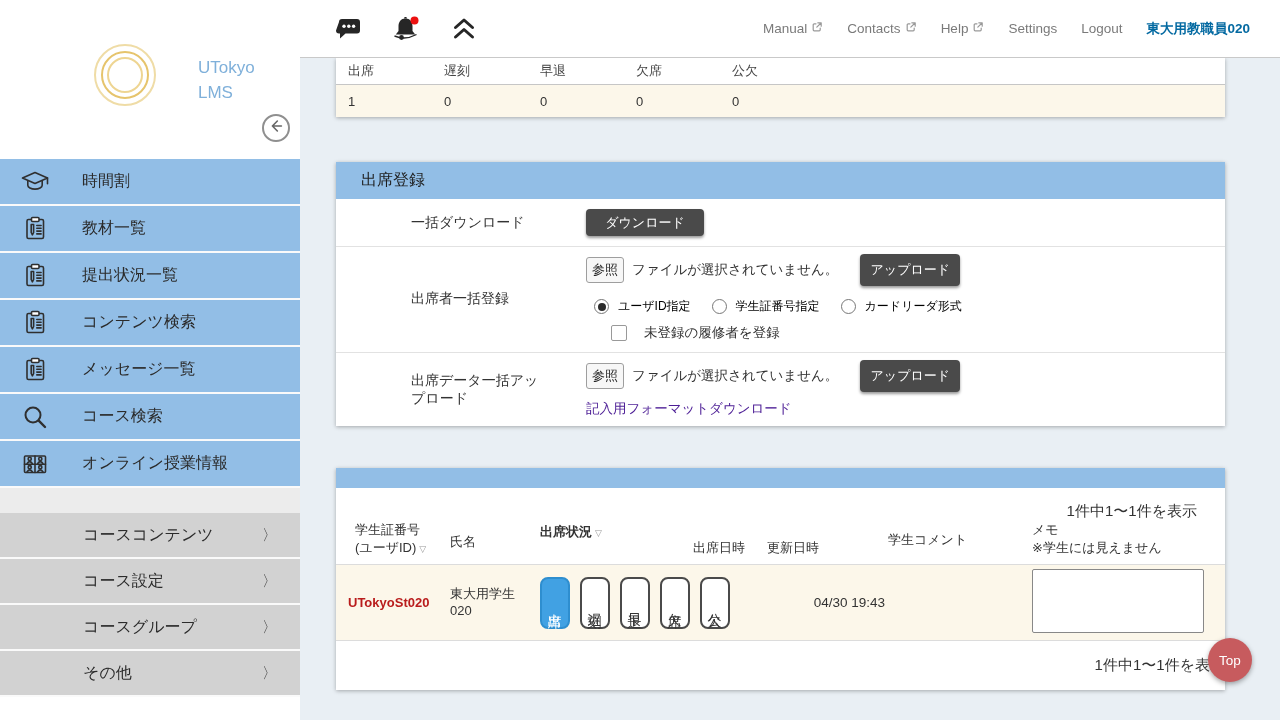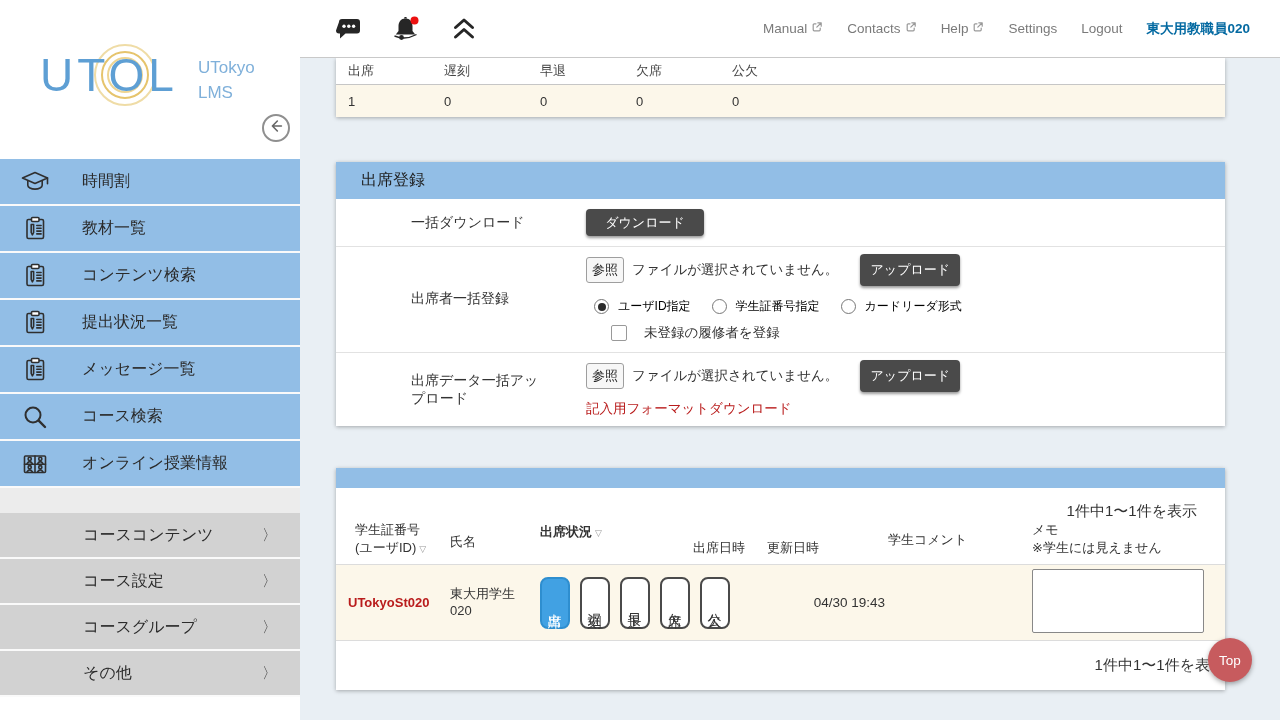--- a/index.html
+++ b/index.html
@@ -74,21 +74,21 @@
   .row-data { padding:7px 0 8px; }
   .radio-line { display:flex; align-items:center; gap:9px; margin:12px 0 0 8px; }
   .radio { width:15px; height:15px; border:1.5px solid #777; border-radius:50%;
     display:inline-flex; align-items:center; justify-content:center; background:#fff; cursor:pointer; }
   .radio.checked::after { content:""; width:8px; height:8px; border-radius:50%; background:#2B2B2B; }
   .radio-label { font-size:12px; color:#000000; margin-right:12px; }
   .check-line { display:flex; align-items:center; gap:17px; margin:9px 0 0 11px;padding-left:14px; }
   .checkbox { width:16px; height:16px; border:1.5px solid #999; border-radius:2px; background:#fff; cursor:pointer; }
   .check-label { font-size:13.5px; color:#333; }
   .fmt-link { display:inline-block; margin-top:8px; font-size:13.5px; font-weight:500;
-    color:#b91c1c; cursor:pointer; text-decoration:none; }
+    color:#4c1d95; cursor:pointer; text-decoration:none; }
 
   
   .stu-card { margin-top:42px; }
   .stu-bluebar { height:20px; background:#92BEE6; }
   .stu-pg-top { text-align:right; padding:14px 28px 0 0; font-size:15px; color:#333; }
   .stu-header { display:flex; align-items:flex-end; padding:0 0 8px; min-height:41px; }
   .stu-header .hc { font-size:13px; color:#333; line-height:1.35; }
   .hc1 { width:95px; padding-left:19px; }
   .hc2 { width:90px; padding-left:19px; margin-bottom:6px; }
   .hc3 { width:168px; padding-left:19px; margin-bottom:16px;font-weight:bold; }
@@ -118,21 +118,20 @@
   .fab-top { position:fixed; left:1208px; top:638px; width:44px; height:44px;
     border-radius:50%; background:#C75B5E; color:#fff; font-size:13.5px; border:none;
     font-family:inherit; cursor:pointer; box-shadow:0 2px 5px rgba(0,0,0,.35); z-index:10; }
 </style>
 </head>
 <body>
 
 <div class="sidebar">
   <div class="logo-area">
     <span class="rings"></span>
-    <div class="logo-text">UTOL</div>
     <div class="logo-sub">
       <div>UTokyo</div>
       <div>LMS</div>
     </div>
     <div class="collapse-btn">
       <span>
         <svg width="18" height="18" viewBox="0 0 20 20" fill="none" stroke="#666" stroke-width="1.8" stroke-linecap="round" stroke-linejoin="round">
             <path d="M11.5 4.5 L6 10 l5.5 5.5 M6 10 h10"></path>
           </svg>
       </span>
@@ -162,32 +161,32 @@
       </div>
       <div class="nav-item">
         <span class="nav-icon">
           <svg viewBox="0 0 30 30">
             <rect x="7" y="5.5" width="16.5" height="19" rx="1.5" fill="none" stroke="#2F2F2F" stroke-width="1.6" stroke-linecap="round" stroke-linejoin="round"></rect>
             <rect x="11.5" y="3.5" width="7.5" height="4" rx="1" fill="#fff" stroke="#2F2F2F" stroke-width="1.6"></rect>
             <path d="M11.2 10.5 h2.4 v8 l-1.2 2.4 -1.2 -2.4 z" fill="none" stroke="#2F2F2F" stroke-width="1.6" stroke-linecap="round" stroke-linejoin="round"></path>
             <path d="M16.8 11.5 h4.3 M16.8 14.3 h4.3 M16.8 17.1 h4.3 M16.8 19.9 h4.3" fill="none" stroke="#2F2F2F" stroke-width="1.6" stroke-linecap="round" stroke-linejoin="round"></path>
           </svg>
         </span>
-        <span class="nav-label">コンテンツ検索</span>
+        <span class="nav-label">提出状況一覧</span>
       </div>
       <div class="nav-item">
         <span class="nav-icon">
           <svg viewBox="0 0 30 30">
             <rect x="7" y="5.5" width="16.5" height="19" rx="1.5" fill="none" stroke="#2F2F2F" stroke-width="1.6" stroke-linecap="round" stroke-linejoin="round"></rect>
             <rect x="11.5" y="3.5" width="7.5" height="4" rx="1" fill="#fff" stroke="#2F2F2F" stroke-width="1.6"></rect>
             <path d="M11.2 10.5 h2.4 v8 l-1.2 2.4 -1.2 -2.4 z" fill="none" stroke="#2F2F2F" stroke-width="1.6" stroke-linecap="round" stroke-linejoin="round"></path>
             <path d="M16.8 11.5 h4.3 M16.8 14.3 h4.3 M16.8 17.1 h4.3 M16.8 19.9 h4.3" fill="none" stroke="#2F2F2F" stroke-width="1.6" stroke-linecap="round" stroke-linejoin="round"></path>
           </svg>
         </span>
-        <span class="nav-label">提出状況一覧</span>
+        <span class="nav-label">コンテンツ検索</span>
       </div>
       <div class="nav-item">
         <span class="nav-icon">
           <svg viewBox="0 0 30 30">
             <rect x="7" y="5.5" width="16.5" height="19" rx="1.5" fill="none" stroke="#2F2F2F" stroke-width="1.6" stroke-linecap="round" stroke-linejoin="round"></rect>
             <rect x="11.5" y="3.5" width="7.5" height="4" rx="1" fill="#fff" stroke="#2F2F2F" stroke-width="1.6"></rect>
             <path d="M11.2 10.5 h2.4 v8 l-1.2 2.4 -1.2 -2.4 z" fill="none" stroke="#2F2F2F" stroke-width="1.6" stroke-linecap="round" stroke-linejoin="round"></path>
             <path d="M16.8 11.5 h4.3 M16.8 14.3 h4.3 M16.8 17.1 h4.3 M16.8 19.9 h4.3" fill="none" stroke="#2F2F2F" stroke-width="1.6" stroke-linecap="round" stroke-linejoin="round"></path>
           </svg>
         </span>

